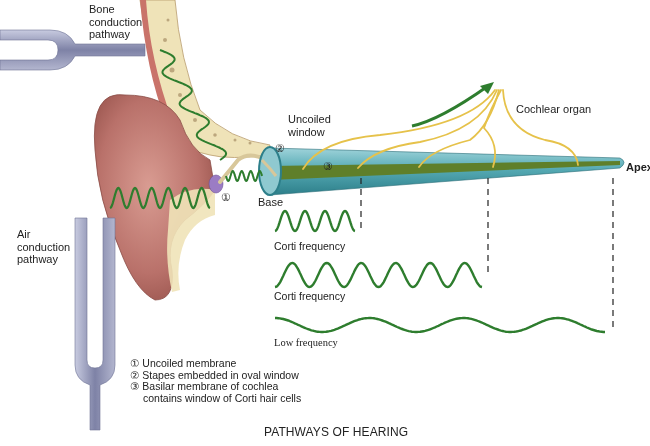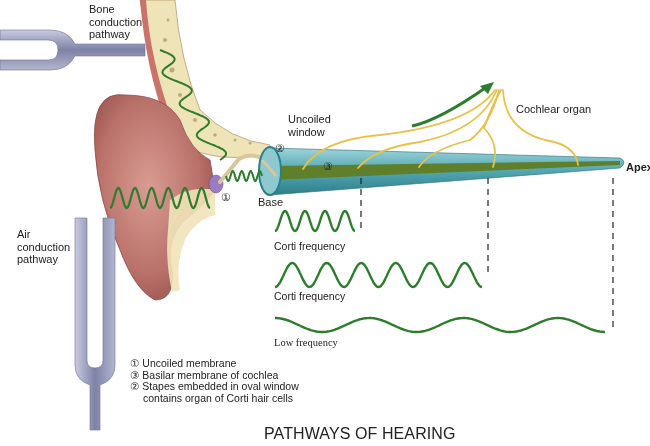--- a/index.html
+++ b/index.html
@@ -4,21 +4,21 @@
 <style>
   html, body { margin: 0; padding: 0; background: #ffffff; }
   body { width: 650px; height: 446px; position: relative; overflow: hidden;
          font-family: "Liberation Sans", sans-serif; color: #222; }
   #stage { position: absolute; left: 0; top: 0; width: 650px; height: 446px; }
   .lbl { position: absolute; font-size: 11px; line-height: 12.5px; color: #222; white-space: pre-line; }
   .freq { font-size: 10.5px; }
   .legend { position: absolute; left: 130px; top: 358px; font-size: 10.5px; line-height: 11.5px; color: #222; }
   .legend div { white-space: nowrap; }
   .legend .indent { padding-left: 13px; }
-  .caption { position: absolute; left: 264px; top: 425px; font-size: 16px; color: #222; letter-spacing: 0.1px; }
+  .caption { position: absolute; left: 264px; top: 425px; font-size: 12px; color: #222; letter-spacing: 0.1px; }
 </style>
 </head>
 <body>
 
 <svg id="stage" width="650" height="446" viewBox="0 0 650 446">
   <defs>
     <linearGradient id="forkH" x1="0" y1="0" x2="0" y2="1">
       <stop offset="0" stop-color="#c8cbe0"></stop>
       <stop offset="0.5" stop-color="#7e82a6"></stop>
       <stop offset="1" stop-color="#b3b6cf"></stop>
@@ -116,18 +116,18 @@
 <div class="lbl" style="left:221px;top:191px;font-size:11px;">①</div>
 <div class="lbl" style="left:275px;top:142px;font-size:11px;">②</div>
 <div class="lbl" style="left:323px;top:160px;font-size:11px;">③</div>
 
 <div class="lbl freq" style="left:274px;top:240px;">Corti frequency</div>
 <div class="lbl freq" style="left:274px;top:290px;">Corti frequency</div>
 <div class="lbl freq" style="left:274px;top:337px;font-family:Liberation Serif, serif;">Low frequency</div>
 
 <div class="legend">
   <div><span>①</span> <span>Uncoiled membrane</span></div>
+  <div><span>②</span> <span>Stapes embedded in oval window</span></div>
   <div><span>③</span> <span>Basilar membrane of cochlea</span></div>
-  <div><span>②</span> <span>Stapes embedded in oval window</span></div>
-  <div class="indent"><span>contains organ of Corti hair cells</span></div>
+  <div class="indent"><span>contains window of Corti hair cells</span></div>
 </div>
 
 <div class="caption">PATHWAYS OF HEARING</div>
 
 </body></html>

